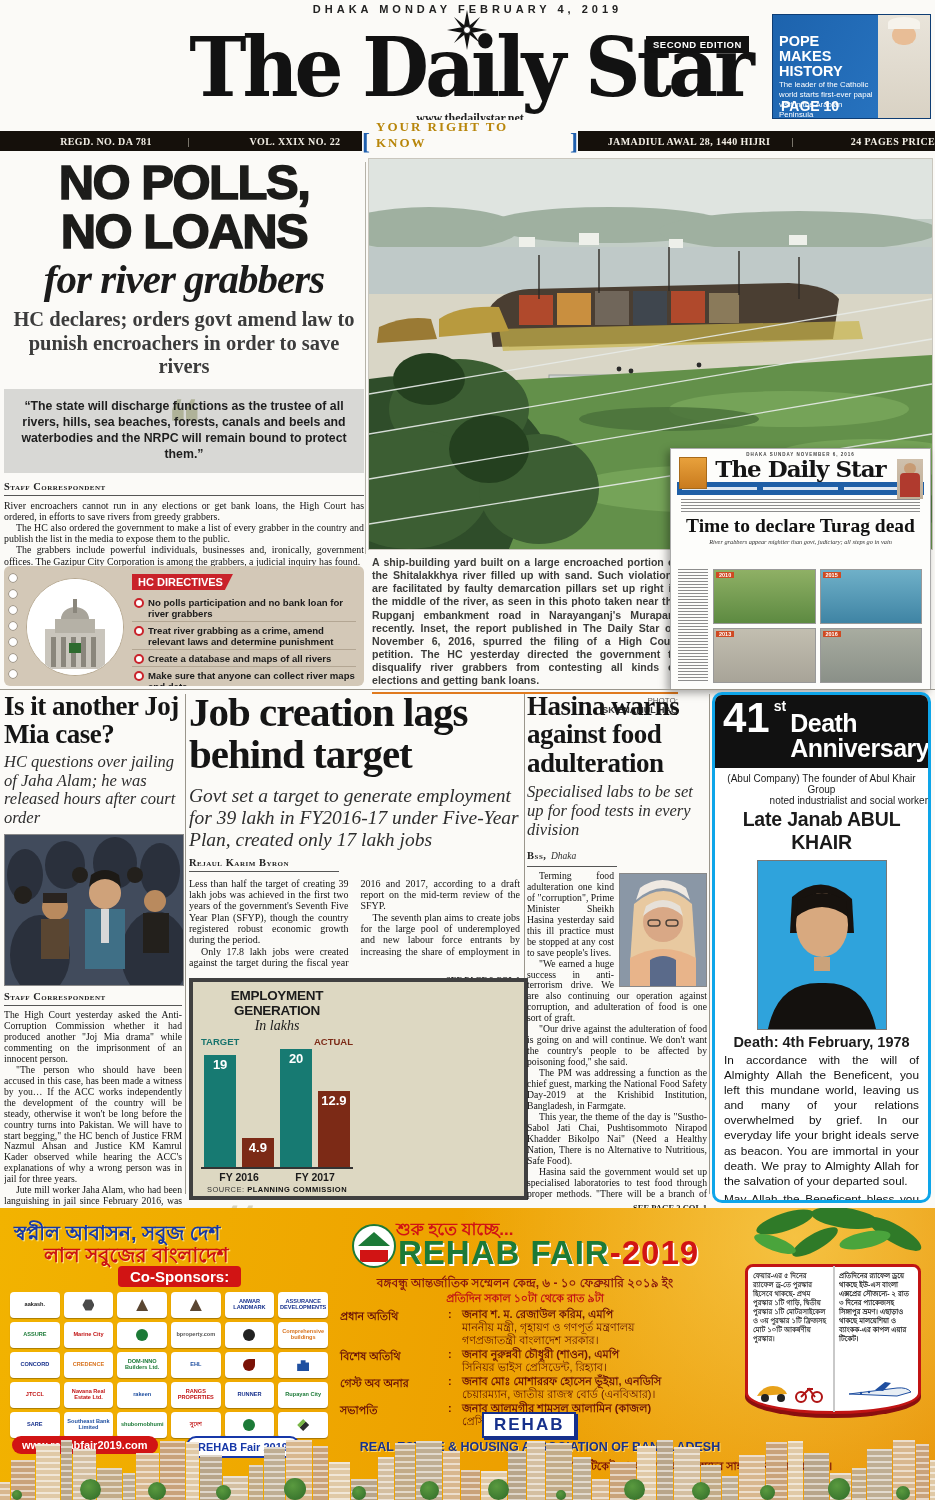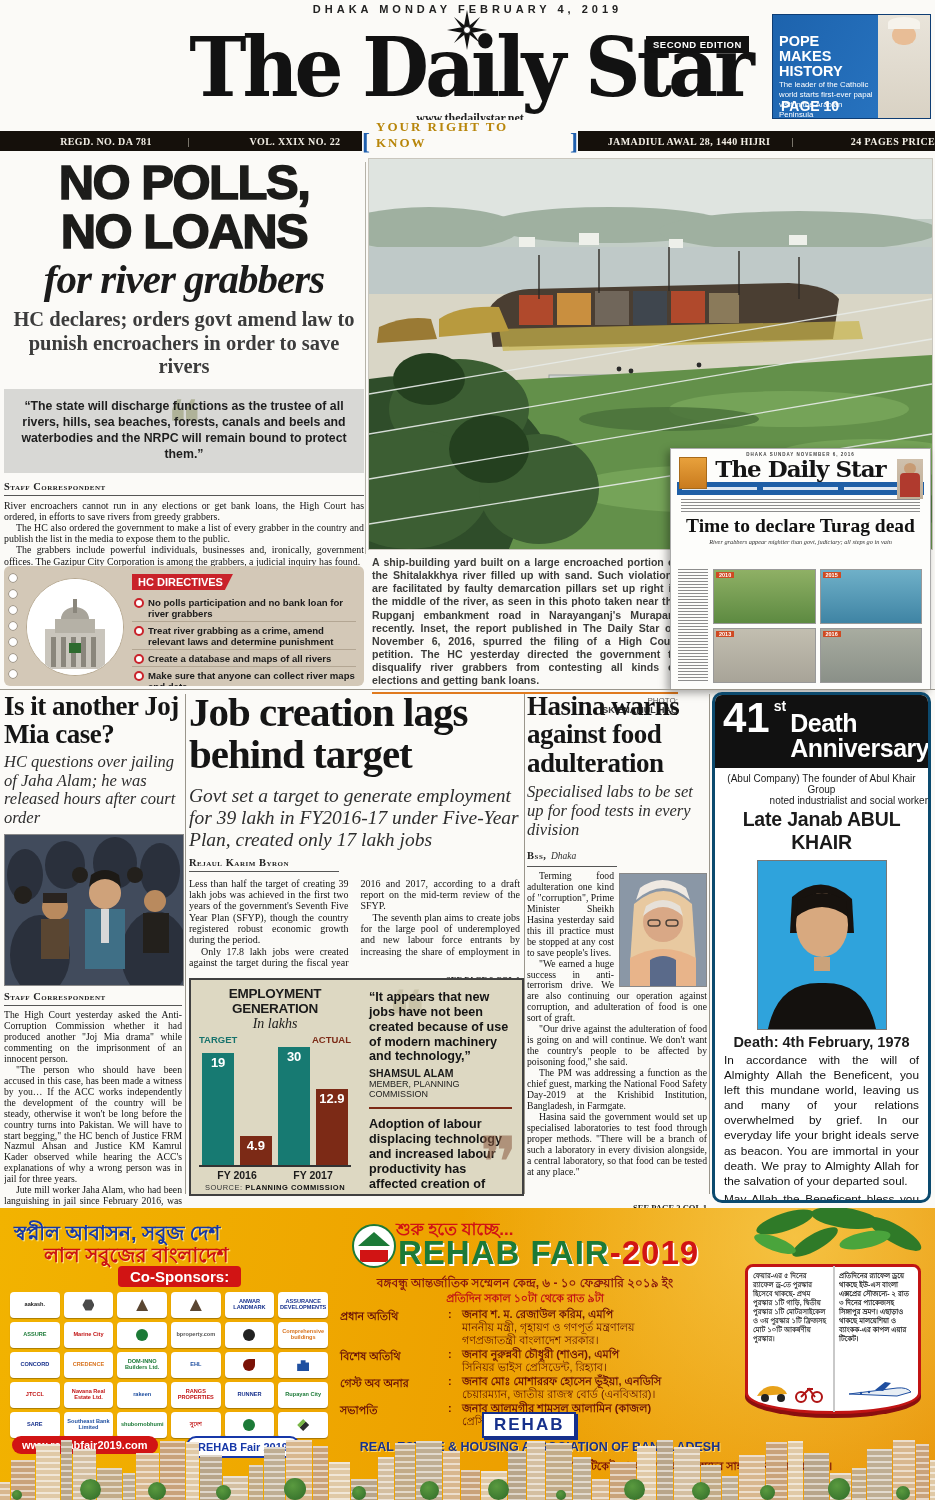--- a/index.html
+++ b/index.html
@@ -95,21 +95,21 @@
   .h-serif{font-family:"Liberation Serif",serif;font-weight:bold;color:#151515;}
   .deck-italic{font-family:"Liberation Serif",serif;font-style:italic;color:#2e2e2e;}
   #col-joj{top:692px;left:4px;width:178px;}
   #col-joj .h{font-size:27px;line-height:1.04;letter-spacing:-.5px;}
   #col-joj .d{font-size:16.5px;line-height:1.12;margin-top:5px;}
   #joj-photo{width:178px;height:150px;margin-top:7px;border:1px solid #888;}
   #col-jobs{top:692px;left:189px;width:331px;}
   #col-jobs .h{font-size:41px;line-height:1.02;letter-spacing:-1px;}
   #col-jobs .d{font-size:19.5px;line-height:1.13;margin-top:9px;}
   #jobs-body{margin-top:6px;column-count:2;column-gap:12px;height:96px;overflow:hidden;}
-  #panel{top:978px;left:189px;width:331px;height:214px;background:#ddd8c2;border:2px solid #404040;display:flex;}
+  #panel{top:978px;left:189px;width:331px;height:214px;background:#ddd8c2;border:4px solid #404040;display:flex;flex-direction:column;}
   
   #chart{width:168px;padding:6px 8px 2px;box-sizing:border-box;position:relative;}
   #chart .ct{font-size:13.5px;font-weight:bold;letter-spacing:-.3px;text-align:center;}
   #chart .cs{font-family:"Liberation Serif",serif;font-style:italic;font-size:14px;text-align:center;}
   #chart .legend{display:flex;justify-content:space-between;font-size:9.5px;font-weight:bold;margin-top:2px;}
   #chart .legend .lt{color:#17736c;}
   #chart .legend .la{color:#7c2a16;}
   #chart-area{display:flex;align-items:flex-end;justify-content:space-around;height:118px;border-bottom:2px solid #333;margin-top:2px;}
   .bargroup{display:flex;flex-direction:column;width:46%;height:100%;}
   .bars{display:flex;align-items:flex-end;justify-content:space-between;height:100%;}
@@ -126,21 +126,21 @@
   #quotes .qrole{font-size:9px;color:#222;}
   #quotes .qdiv{height:2px;background:#7c2a16;margin:8px 0;}
   #quotes .gq{position:absolute;font-family:"Liberation Serif",serif;font-size:72px;line-height:1;color:#b9b393;opacity:.55;}
   #quotes .gq1{left:28px;top:2px;}
   #quotes .gq2{right:4px;bottom:-6px;color:#8a5a40;}
   #col-hasina{top:692px;left:527px;width:180px;}
   #col-hasina .h{font-size:27px;line-height:1.05;letter-spacing:-.5px;}
   #col-hasina .d{font-size:16.5px;line-height:1.15;margin-top:6px;}
   #hasina-photo{float:right;width:86px;height:112px;margin:2px 0 3px 5px;border:1px solid #888;}
   #col-obit{top:692px;left:712px;width:219px;height:511px;}
-  #obit{position:absolute;inset:0;border:3px solid #0c4a6e;border-radius:10px;background:#fff;overflow:hidden;}
+  #obit{position:absolute;inset:0;border:3px solid #0ea5e9;border-radius:10px;background:#fff;overflow:hidden;}
   #obit-head{background:#111;color:#fff;padding:4px 8px 7px;display:flex;align-items:flex-start;gap:4px;}
   #obit-head .n41{font-size:42px;font-weight:bold;line-height:.9;}
   #obit-head .st{font-size:14px;font-weight:bold;line-height:1;}
   #obit-head .da{font-size:25px;font-weight:bold;line-height:1;margin-top:12px;letter-spacing:-.5px;}
   .obit-line1{font-size:10px;text-align:center;margin-top:5px;}
   .obit-line2{font-size:10px;text-align:right;}
   .obit-name{font-size:19.5px;font-weight:bold;text-align:center;letter-spacing:-.2px;margin-top:2px;}
   #obit-photo{width:128px;height:168px;margin:6px auto 4px;border:1px solid #777;}
   .obit-death{font-size:14.5px;font-weight:bold;text-align:center;}
   .obit-body{font-size:11.8px;line-height:1.28;text-align:justify;padding:3px 9px 0;color:#111;}
@@ -494,21 +494,21 @@
                 <span>19</span>
               </div>
               <div class="bar" style="height: 24.5%; background: rgb(124, 42, 22);">
                 <span>4.9</span>
               </div>
             </div>
           </div>
         <div class="bargroup">
             <div class="bars">
               <div class="bar" style="height: 100%; background: rgb(23, 122, 114);">
-                <span>30</span>
+                <span>20</span>
               </div>
               <div class="bar" style="height: 64.5%; background: rgb(124, 42, 22);">
                 <span>12.9</span>
               </div>
             </div>
           </div>
       </div>
       <div class="cats">
         <span class="cat0">FY 2016</span>
         <span class="cat1">FY 2017</span>
@@ -553,20 +553,21 @@
           <rect x="28" y="46" width="12" height="6" rx="3" fill="none" stroke="#4a4038" stroke-width="1.4"></rect>
           <rect x="46" y="46" width="12" height="6" rx="3" fill="none" stroke="#4a4038" stroke-width="1.4"></rect>
           <path d="M10 84 q33 -18 66 0 l0 28 H10 Z" fill="#e8b48a"></path>
           <path d="M30 86 q13 -8 26 0 l0 26 H30 Z" fill="#5a6a8a"></path>
         </svg>
       </div>
       <p>Terming food adulteration one kind of "corruption", Prime Minister Sheikh Hasina yesterday said this ill practice must be stopped at any cost to save people's lives.</p>
       <p>"We earned a huge success in anti-terrorism drive. We are also continuing our operation against corruption, and adulteration of food is one sort of graft.</p>
       <p>"Our drive against the adulteration of food is going on and will continue. We don't want the country's people to be affected by poisoning food," she said.</p>
       <p>The PM was addressing a function as the chief guest, marking the National Food Safety Day-2019 at the Krishibid Institution, Bangladesh, in Farmgate.</p>
+      <p>This year, the theme of the day is "Sustho-Sabol Jati Chai, Pushtisommoto Nirapod Khadder Bikolpo Nai" (Need a Healthy Nation, There is no Alternative to Nutritious, Safe Food).</p>
       <p>Hasina said the government would set up specialised laboratories to test food through proper methods. "There will be a branch of such a laboratory in every division alongside, a central laboratory, so that food can be tested at any place."</p>
     </div>
     <div class="jump">SEE PAGE 2 COL 1</div>
   </div>
 
   <div id="col-obit" class="abs">
     <div id="obit">
       <div id="obit-head">
         <span class="n41">41</span>
         <span class="st">st</span>

